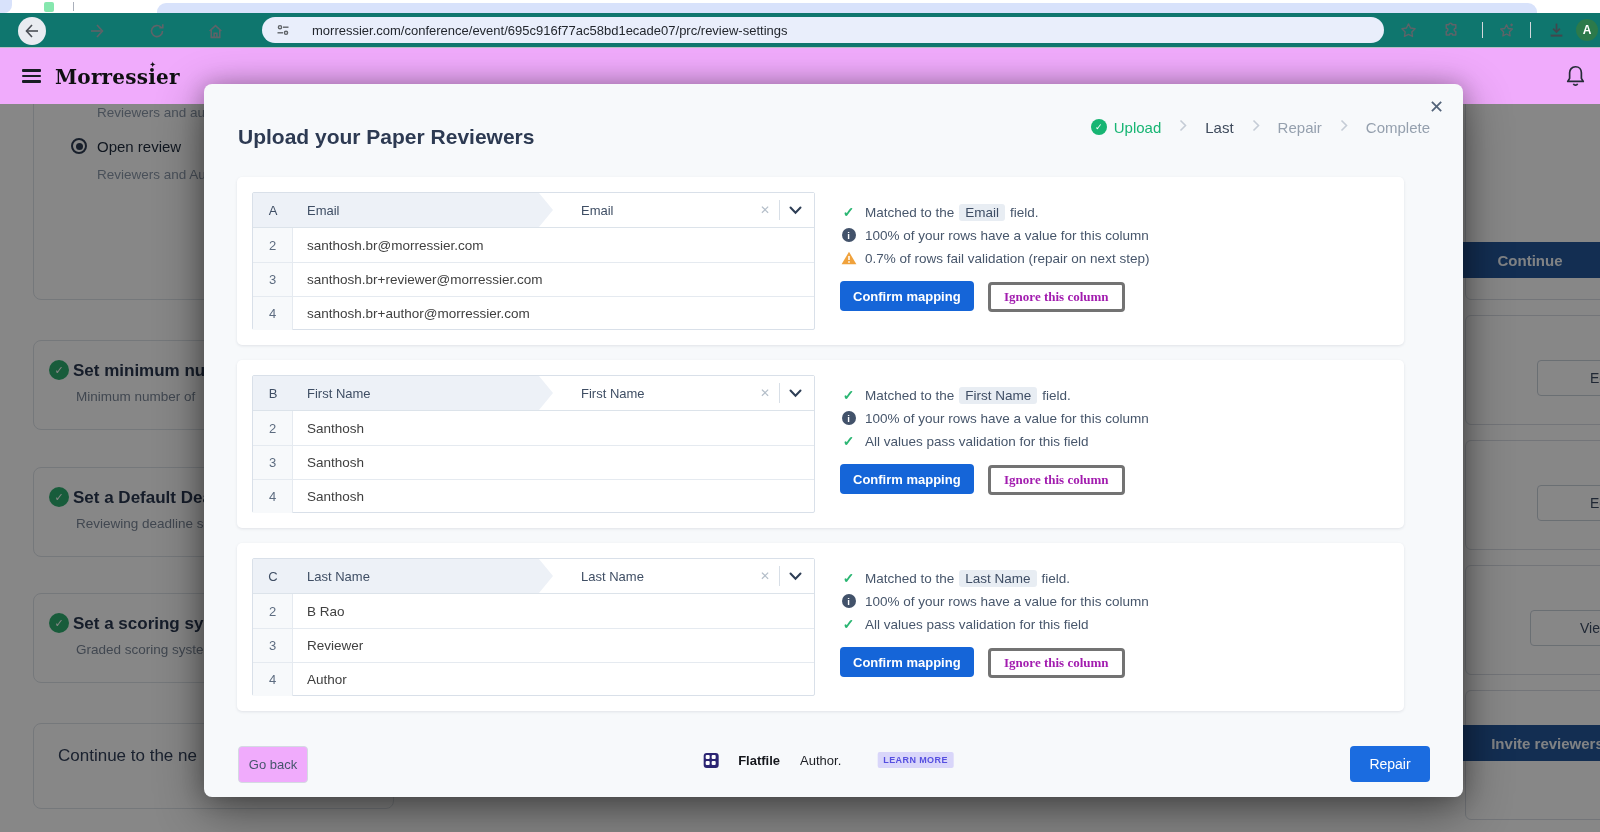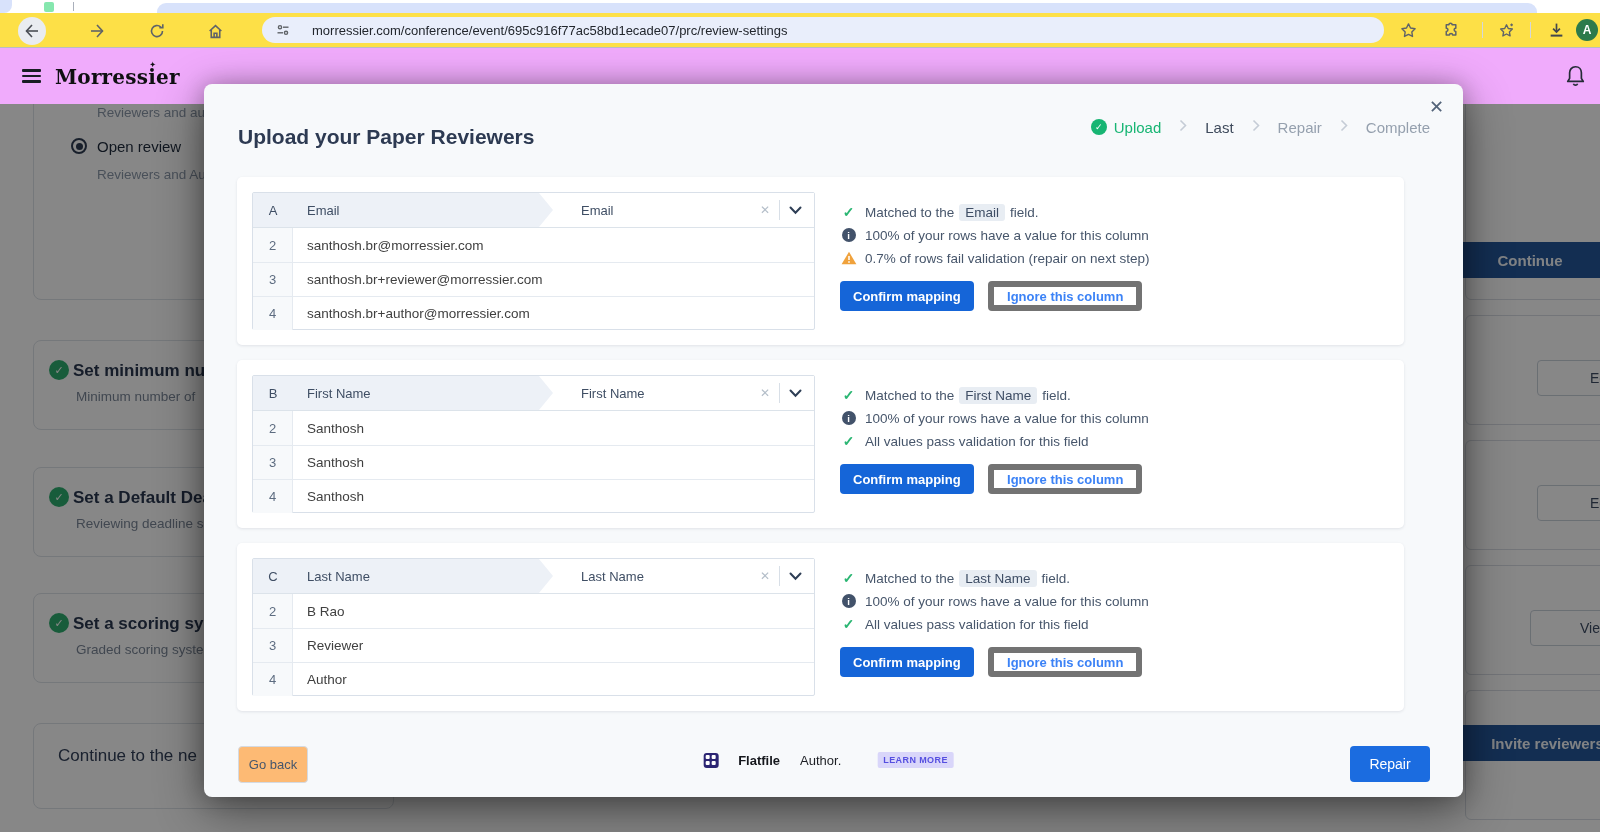--- a/index.html
+++ b/index.html
@@ -6,21 +6,21 @@
   html,body { width:1600px; height:832px; overflow:hidden; font-family:"Liberation Sans", sans-serif; background:#fff; }
   .viewport { position:relative; width:1600px; height:832px; background:#fff; overflow:hidden; }
 
   
   .chrome-tabs { position:absolute; top:0; left:0; width:1600px; height:13px; background:#fff; z-index:30; }
   .tabs-blue { position:absolute; left:157px; top:3px; width:1380px; height:10px; background:#d8e2fb; border-radius:9px 9px 0 0; }
   .tabs-blue-left { position:absolute; left:0; top:0; width:12px; height:13px; background:#d8e2fb; border-radius:0 0 8px 0; }
   .tab-favicon { position:absolute; left:44px; top:2px; width:10px; height:10px; background:#86e7ae; border-radius:2px; }
   .tab-divider { position:absolute; left:73px; top:2px; width:1px; height:9px; background:#aab0bb; }
 
-  .chrome-toolbar { position:absolute; top:13px; left:0; width:1600px; height:35px; background:#fde047; border-bottom:1px solid #b9bdc4; z-index:30;padding-left:36px; }
+  .chrome-toolbar { position:absolute; top:13px; left:0; width:1600px; height:35px; background:#0f766e; border-bottom:1px solid #b9bdc4; z-index:30;padding-left:36px; }
   .nav-ic { position:absolute; top:4px; width:28px; height:28px; border-radius:50%; display:flex; align-items:center; justify-content:center; }
   .nav-back { left:18px; background:#e9ecf1; }
   .nav-fwd { left:83px; } .nav-reload { left:143px; } .nav-home { left:201px; }
   .omnibox { position:absolute; left:262px; top:4px; width:1122px; height:26px; background:#e9eefb; border-radius:13px; display:flex; align-items:center; padding:0 14px; }
   .omni-tune { margin-right:22px; display:flex; }
   .url-text { font-size:13px; color:#23272e; white-space:nowrap; }
   .tb-right-ic { position:absolute; top:7px; width:20px; height:20px; display:flex; align-items:center; justify-content:center; }
   .ic-star1 { left:1398px; } .ic-puzzle { left:1440px; } .ic-star2 { left:1496px; } .ic-down { left:1546px; }
   .tb-sep { position:absolute; top:9px; width:1px; height:16px; background:#d4d7dc; }
   .sep1 { left:1482px; } .sep2 { left:1530px; }
@@ -94,23 +94,23 @@
   .tval { flex:1; display:flex; align-items:center; padding-left:14px; font-size:13.5px; color:#404040; }
 
   .panel { flex:1; padding:12px 0 0 25px; }
   .note { display:flex; align-items:center; margin-bottom:7px; min-height:16px; font-size:13.5px; color:#47566b; }
   .nicon { width:17px; margin-right:8px; display:flex; justify-content:center; align-items:center; }
   .ic-check { color:#2bb673; font-weight:bold; font-size:14px; }
   .ic-info { width:14px; height:14px; border-radius:50%; background:#42526a; color:#fff; font-size:9.5px; font-weight:bold; display:flex; align-items:center; justify-content:center; }
   .pill { background:#e8edf3; border-radius:3px; padding:1px 6px; margin:0 5px; color:#3e4d64; }
   .actions { margin-top:15px; }
   .btn-confirm { background:#1565d8; border:none; color:#fff; font-weight:700; font-size:13px; height:30px; padding:0 13px; border-radius:4px; font-family:inherit; cursor:pointer; }
-  .btn-ignore { background:#fff; border:6px solid #737373; color:#3b82f6; font-weight:600; font-size:13px; height:30px; padding:0 13px; border-radius:4px; margin-left:10px; font-family:Liberation Sans, sans-serif; cursor:pointer; }
-
-  .btn-goback { position:absolute; left:34px; top:662px; width:70px; height:37px; background:#fdba74; border:1px solid #d4dae2; border-radius:4px; font-size:13px; color:#46566c; font-family:inherit; cursor:pointer; }
+  .btn-ignore { background:#fff; border:3px solid #737373; color:#a21caf; font-weight:600; font-size:13px; height:30px; padding:0 13px; border-radius:4px; margin-left:10px; font-family:Liberation Serif, serif; cursor:pointer; }
+
+  .btn-goback { position:absolute; left:34px; top:662px; width:70px; height:37px; background:#f0abfc; border:1px solid #d4dae2; border-radius:4px; font-size:13px; color:#46566c; font-family:inherit; cursor:pointer; }
   .flatfile-badge { position:absolute; left:50%; top:668px; transform:translateX(-52%); display:flex; align-items:center; gap:20px; }
   .ff-logo { width:15px; height:15px; background:#2b2573; border-radius:3px; display:grid; grid-template-columns:1fr 1fr; gap:1.5px; padding:2.5px; }
   .ff-logo span { background:#fff; border-radius:1px; }
   .ff-name { font-size:13px; font-weight:800; color:#15171c; }
   .ff-suffix { font-size:13px; color:#1d1f24; }
   .learn-more { background:#d9d6fa; color:#554fe0; font-size:9px; font-weight:bold; letter-spacing:.4px; padding:3px 6px; border-radius:2px; margin-left:16px; cursor:pointer; }
   .btn-review { position:absolute; left:1146px; top:662px; width:80px; height:36px; background:#1b6ce0; border:none; border-radius:4px; color:#fff; font-size:14px; font-family:inherit; cursor:pointer; }
 </style>
 </head>
 <body>

